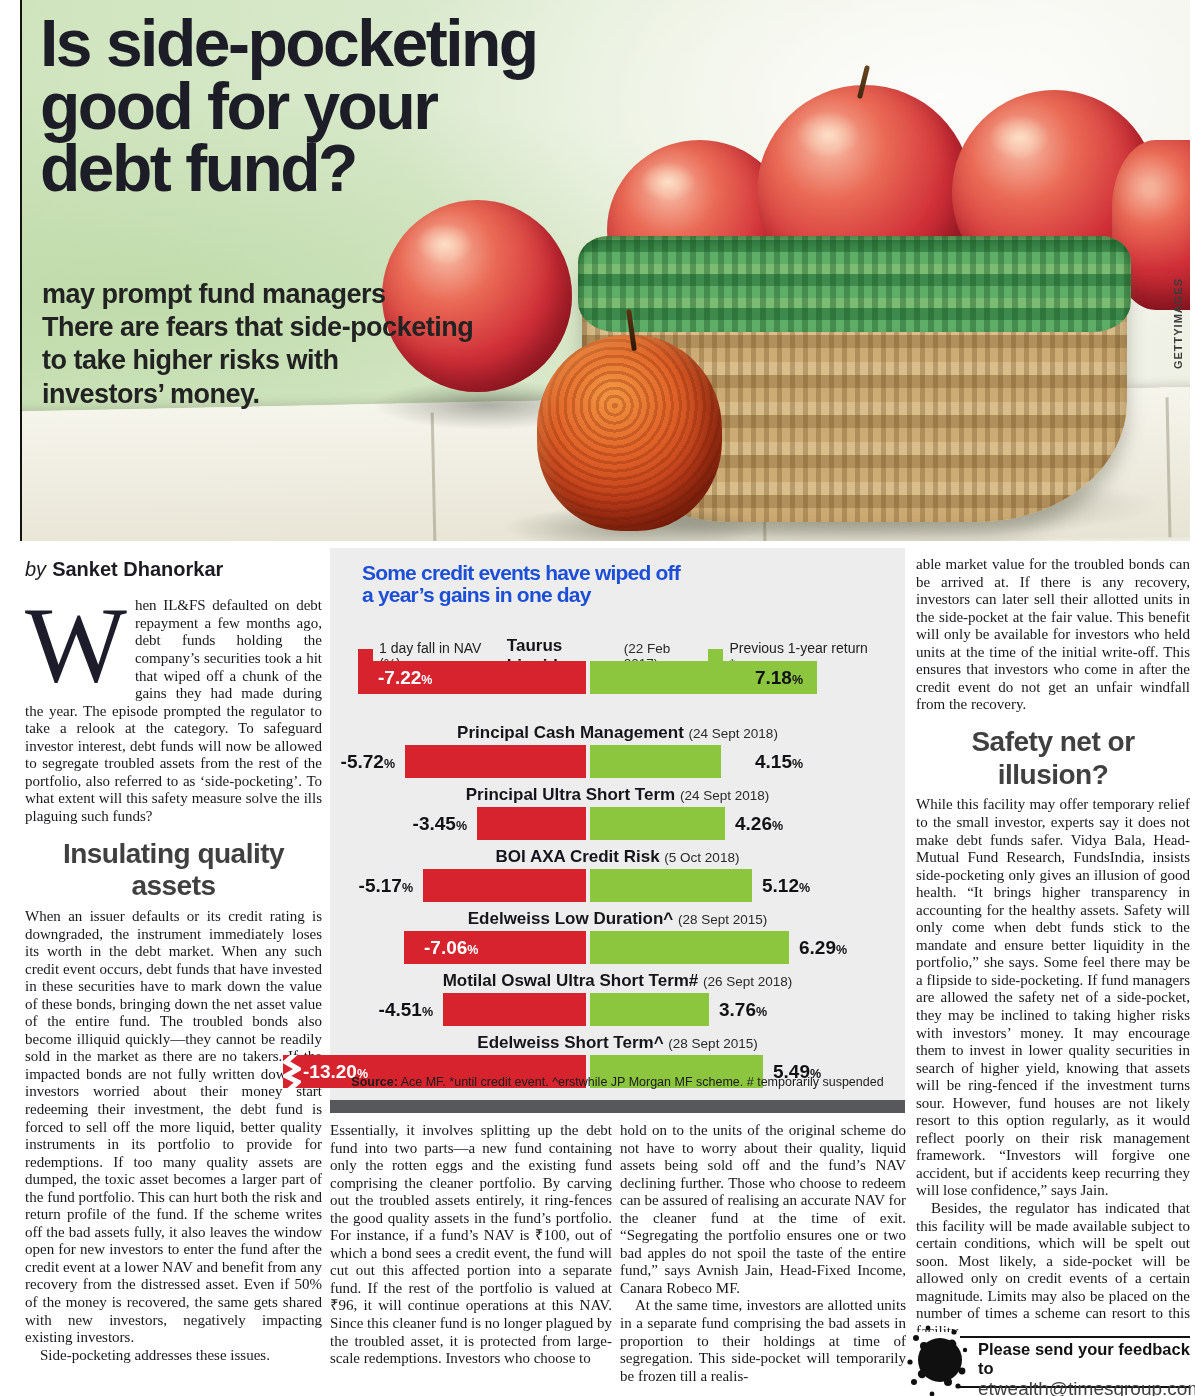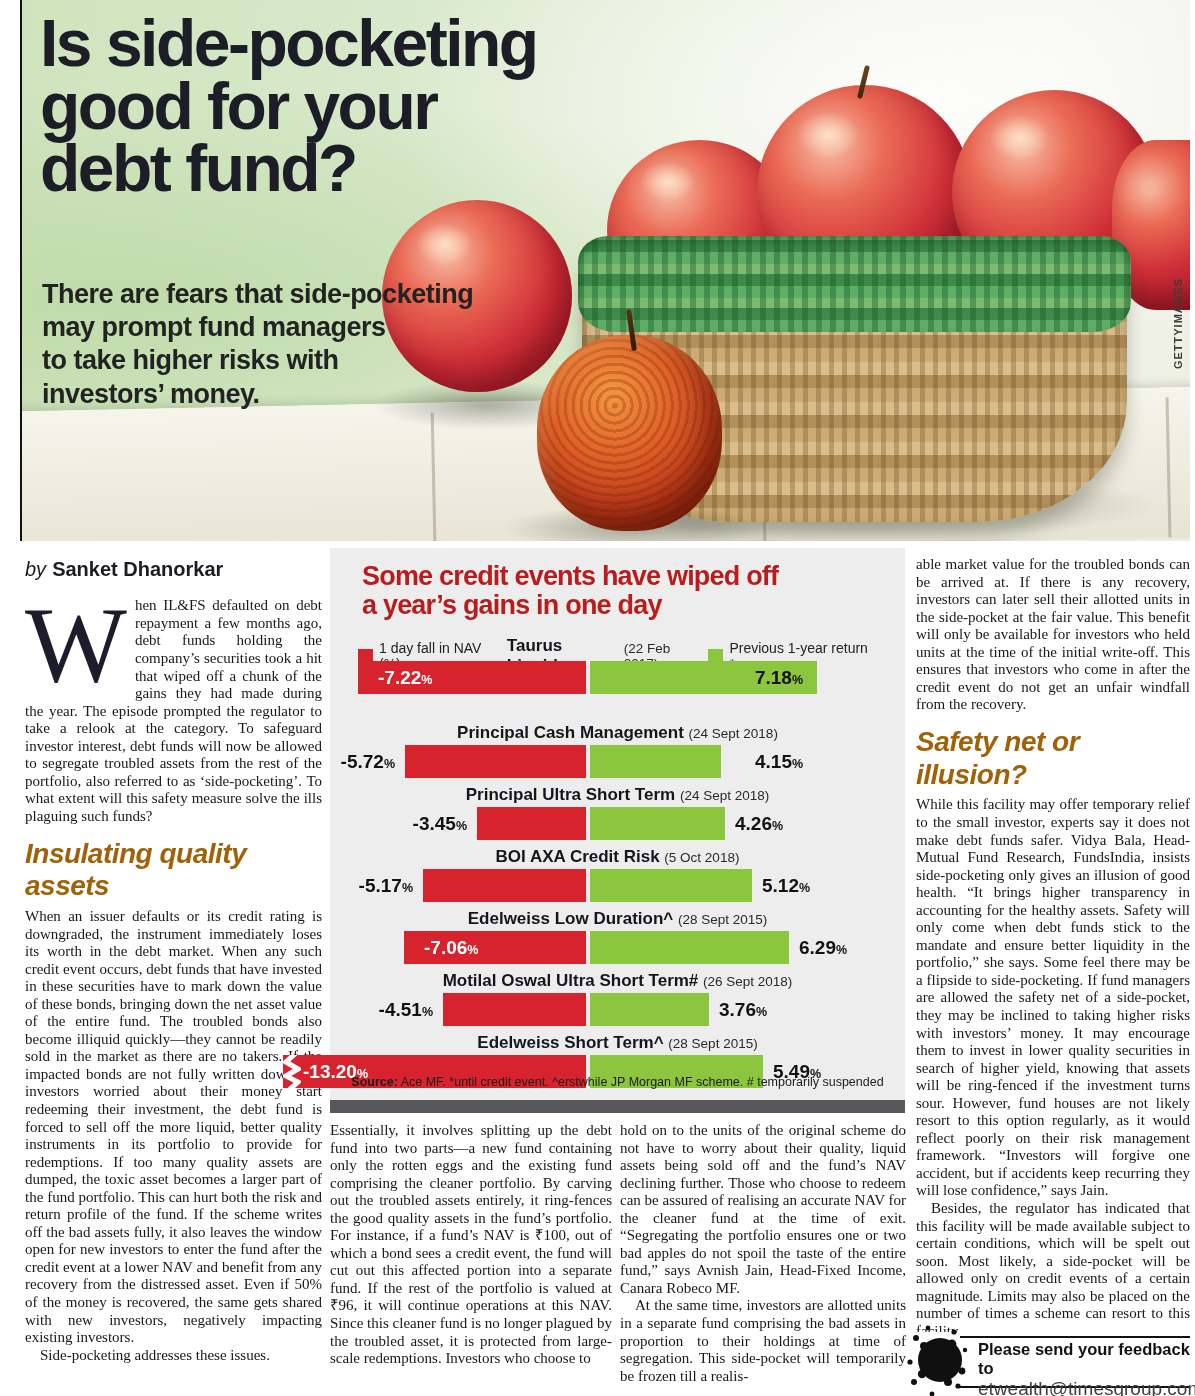--- a/index.html
+++ b/index.html
@@ -56,26 +56,26 @@
   .col1{left:25px;top:558px;width:297px;height:830px;overflow:hidden;}
   .col2{left:330px;top:1122px;width:282px;height:268px;overflow:hidden;}
   .col3{left:620px;top:1122px;width:286px;height:268px;overflow:hidden;}
   .col4{left:916px;top:556px;width:274px;height:776px;overflow:hidden;}
   .byline{font-family:"Liberation Sans",sans-serif;font-size:20px;color:#1b1b22;margin-bottom:16px;}
   .byline .by{font-style:italic;font-weight:400;margin-right:6px;}
   .byline .author{font-weight:bold;}
   .dropcap{float:left;font-family:"Liberation Serif",serif;font-size:108px;line-height:84px;
            padding:6px 8px 0 0;color:#1c1c2b;}
   .sec-head{font-family:"Liberation Sans",sans-serif;font-weight:bold;font-size:28px;
-            letter-spacing:-.5px;color:#a16207;margin:12px 0 5px;text-align:left;font-style:italic;}
+            letter-spacing:-.5px;color:#404040;margin:12px 0 5px;text-align:center;}
   
   .panel{position:absolute;left:330px;top:548px;width:575px;height:565px;background:#ededed;
          font-family:"Liberation Sans",sans-serif;}
-  .chart-title{position:absolute;left:32px;top:14px;font-size:27px;font-weight:800;
-               letter-spacing:-.8px;line-height:1.07;color:#b91c1c;}
+  .chart-title{position:absolute;left:32px;top:14px;font-size:21px;font-weight:800;
+               letter-spacing:-.8px;line-height:1.07;color:#1d4ed8;}
   .legend{position:absolute;left:28px;right:28px;top:88px;display:flex;justify-content:space-between;
           align-items:center;font-size:14px;color:#222;}
   .legend .item{display:flex;align-items:center;gap:6px;}
   .swatch{width:15px;height:15px;display:inline-block;}
   .fund{font-weight:bold;font-size:17px;color:#15151c;}
   .fund-date{font-weight:400;font-size:13.5px;color:#2a2a2a;}
   #chart-rows{position:absolute;top:108px;left:0;right:0;}
   .row-name{height:20px;margin-bottom:2px;text-align:center;}
   .bar-row{position:relative;height:33px;margin-bottom:7px;}
   .bar-row.first{margin-top:5px;margin-bottom:29px;}
@@ -134,22 +134,22 @@
       <div class="stem" style="left:92px;top:-26px;height:42px;transform:rotate(-8deg);background:linear-gradient(#5a3412,#2e1a08);"></div>
     </div>
     <div class="credit">GETTYIMAGES</div>
 
     <div class="headline">
       <div>Is side-pocketing</div>
       <div>good for your</div>
       <div>debt fund?</div>
     </div>
     <div class="subtitle">
+      <div>may prompt fund managers</div>
       <div>There are fears that side-pocketing</div>
-      <div>may prompt fund managers</div>
       <div>to take higher risks with</div>
       <div>investors’ money.</div>
     </div>
   </div>
 
   <div class="col col1">
     <div class="byline">
       <span class="by">by</span><span class="author">Sanket Dhanorkar</span>
     </div>
     <p><span class="dropcap">W</span><span>hen IL&amp;FS defaulted on debt repayment a few months ago, debt funds holding the company’s securities took a hit that wiped off a chunk of the gains they had made during the year. The episode prompted the regulator to take a relook at the category. To safeguard investor interest, debt funds will now be allowed to segregate troubled assets from the rest of the portfolio, also referred to as ‘side-pocketing’. To what extent will this safety measure solve the ills plaguing such funds?</span></p>

